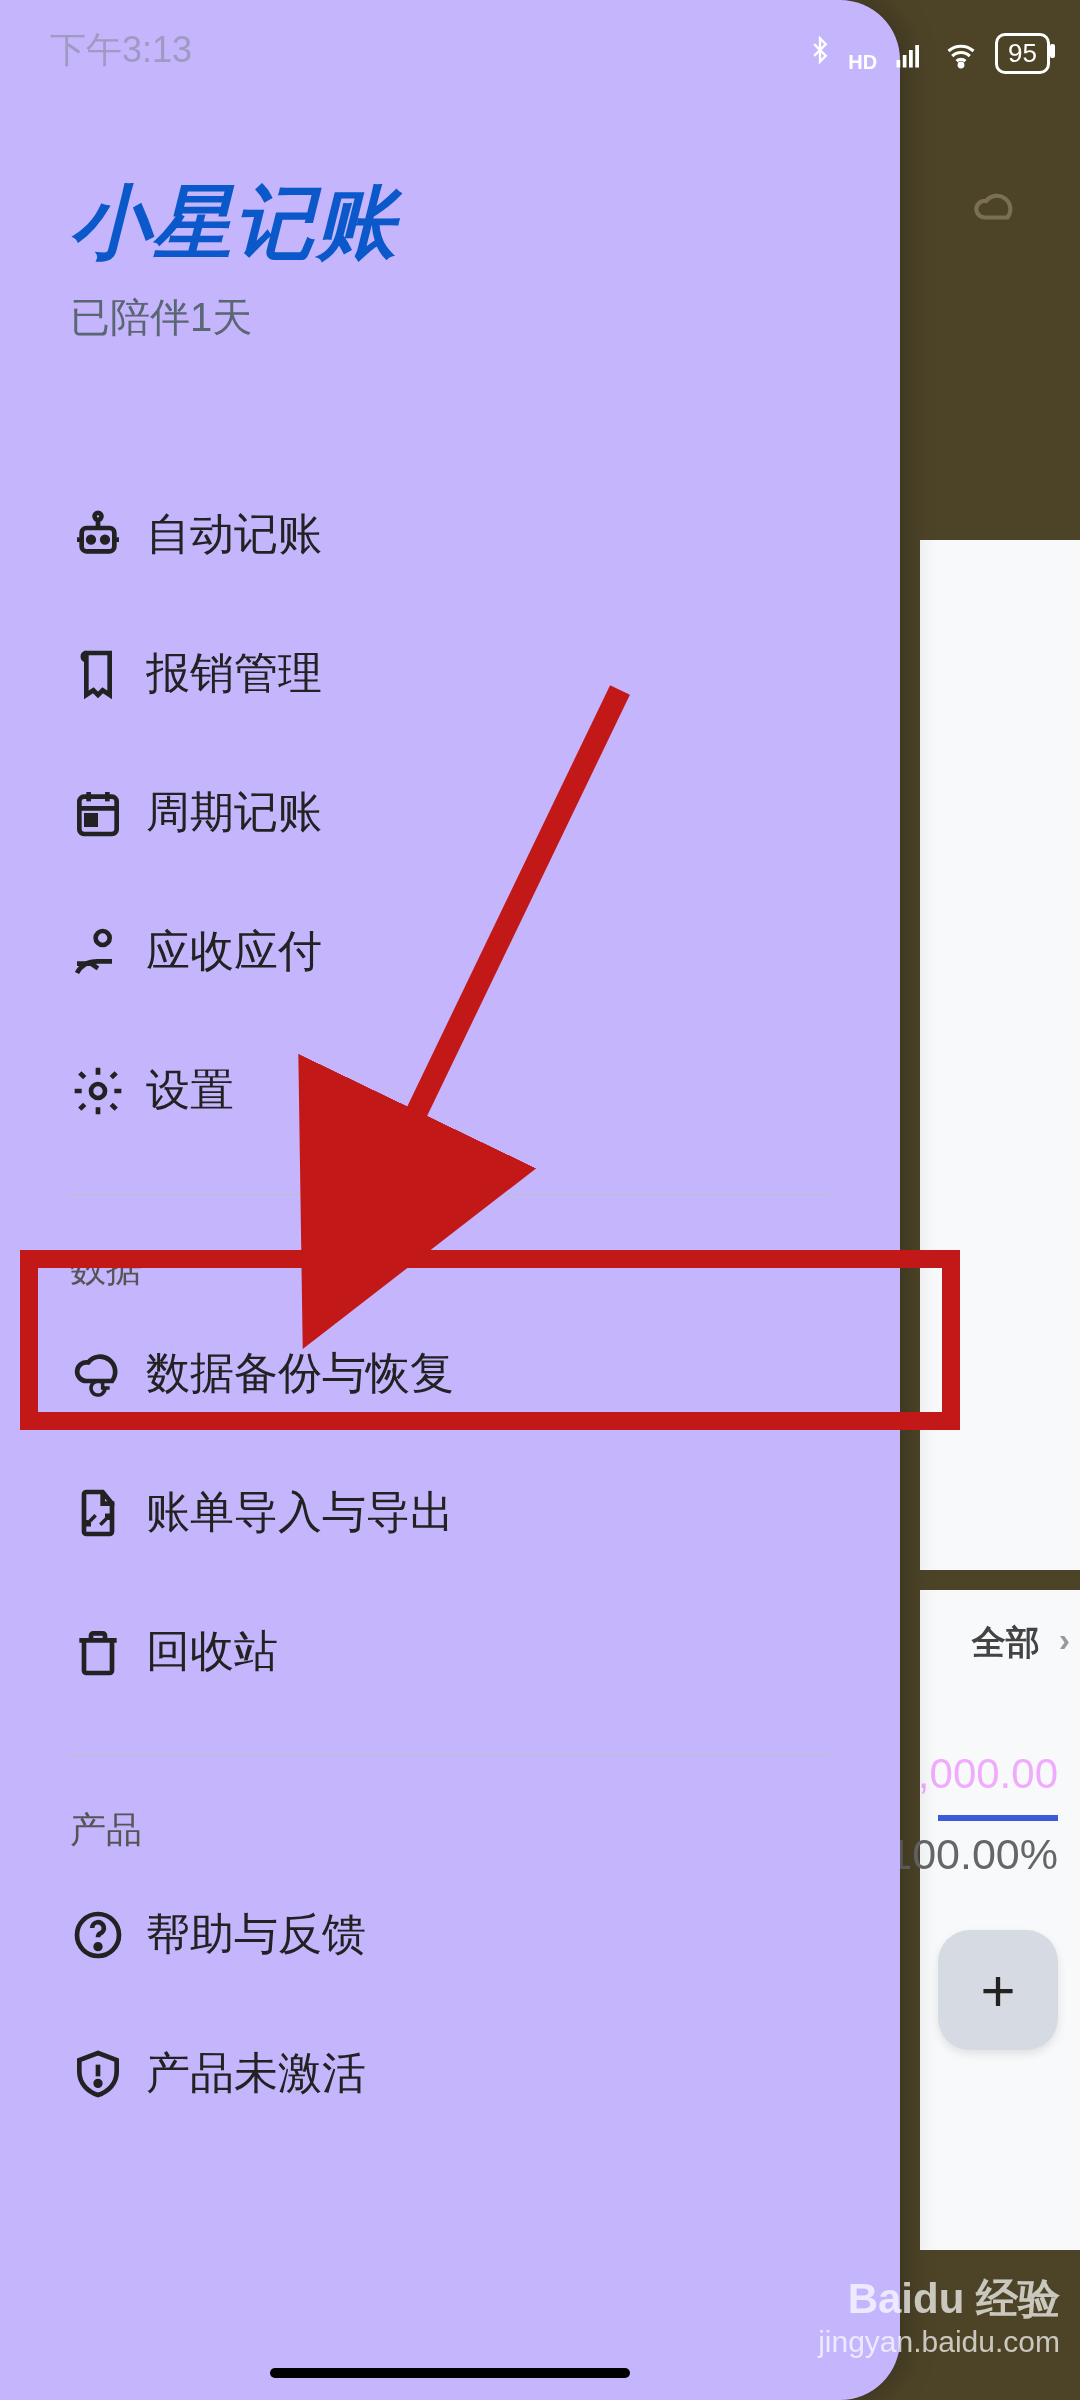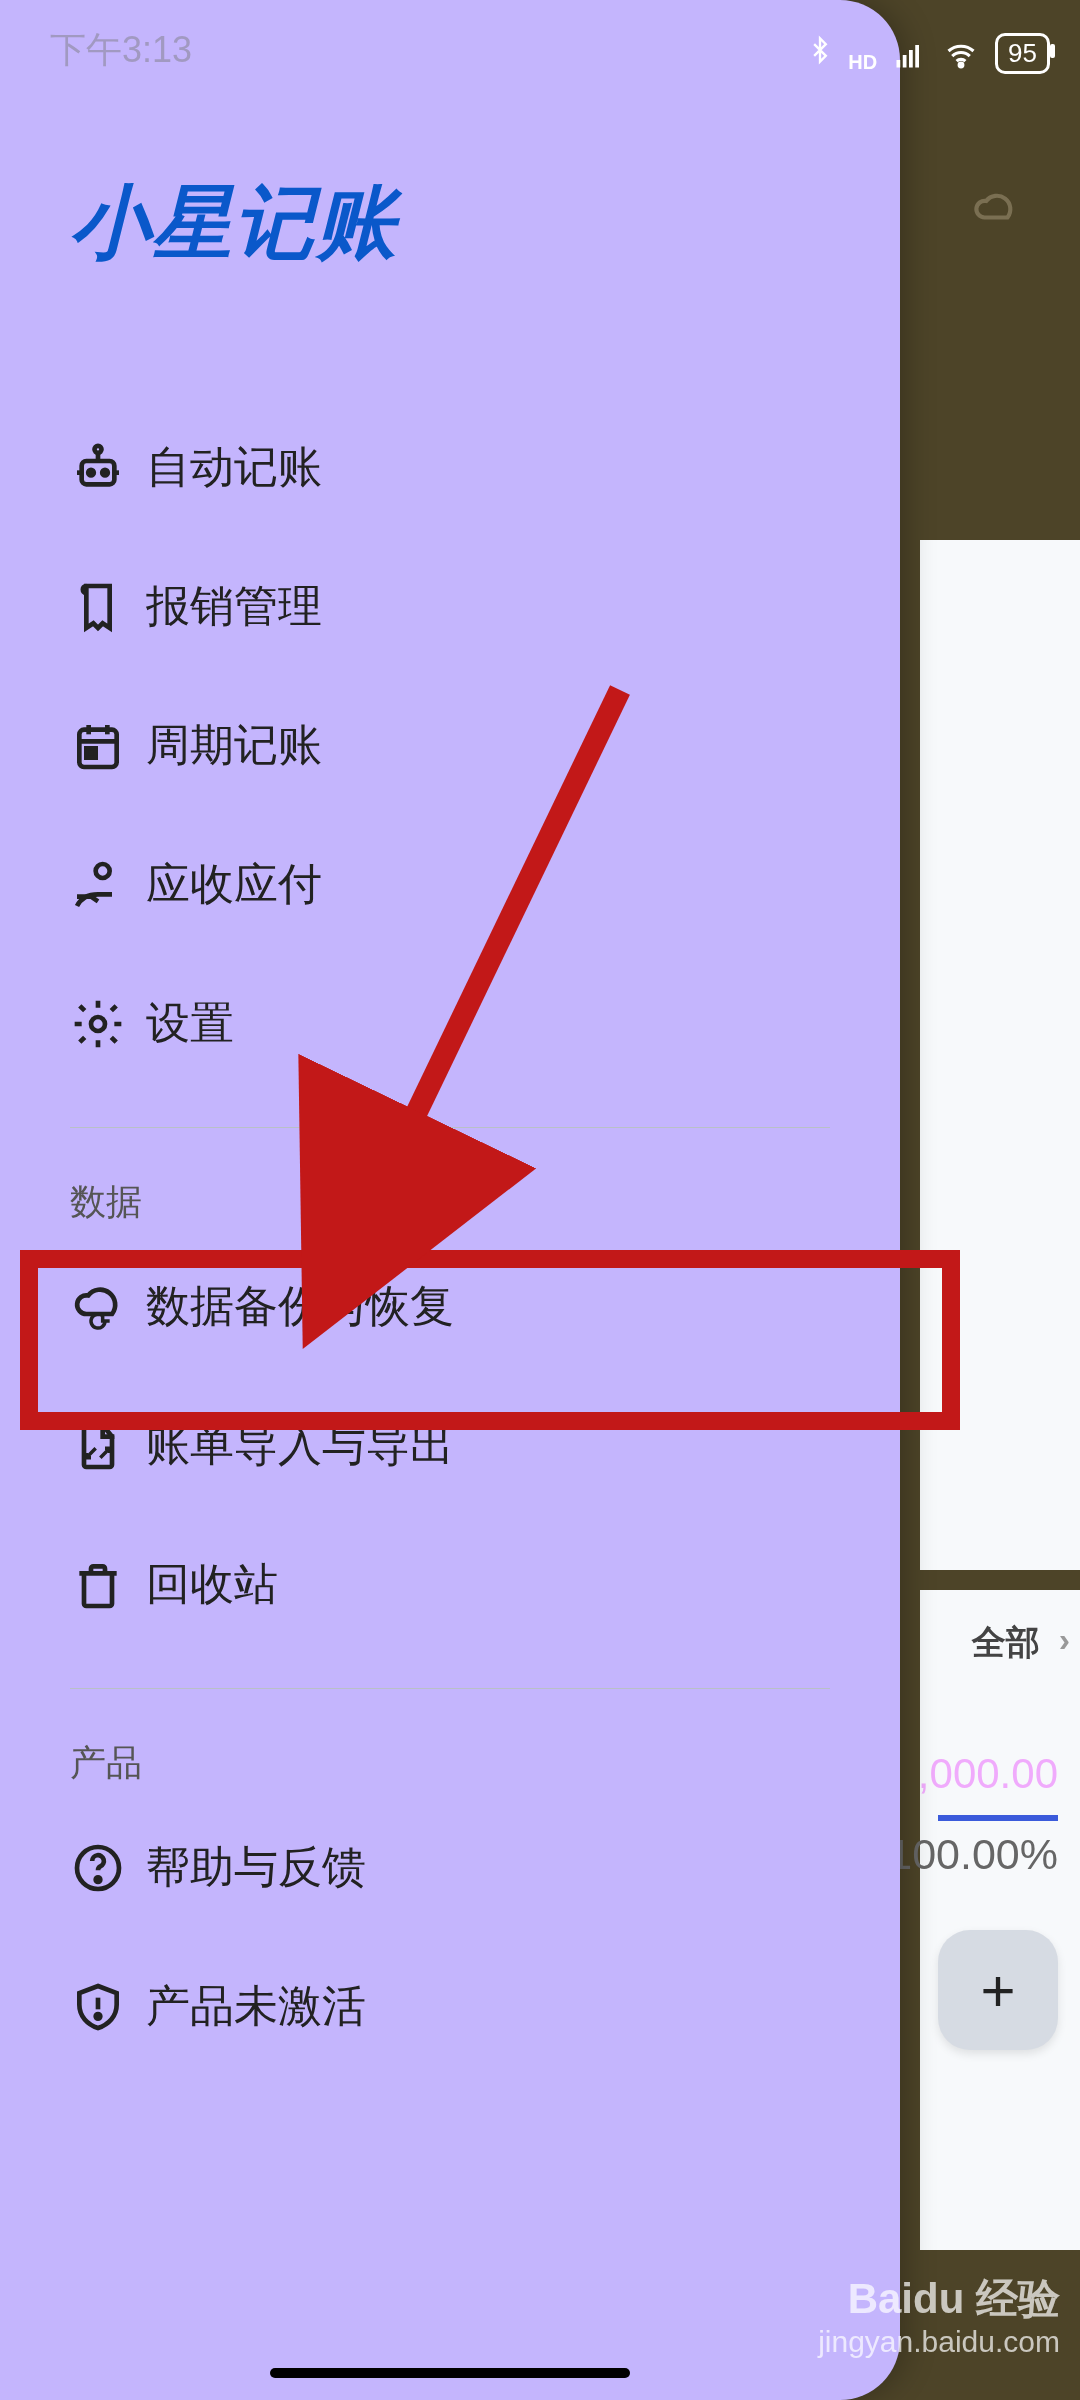--- a/index.html
+++ b/index.html
@@ -101,20 +101,21 @@
   <div class="peek-bar"></div>
   <div class="peek-pct">100.00%</div>
   <div class="peek-plus">
     <span>+</span>
   </div>
 
   <div class="drawer">
 
     <div class="drawer-inner">
       <div class="app-title">小星记账</div>
+      <div class="subtitle">已陪伴1天</div>
 
       <div class="menu">
         <div class="item">
           <span class="icon">
             <svg viewBox="0 0 24 24" width="56" height="56" fill="none" stroke="#222" stroke-width="2">
                 <rect x="5" y="9" width="14" height="10" rx="2"></rect>
                 <circle cx="9" cy="14" r="1.2" fill="#222"></circle>
                 <circle cx="15" cy="14" r="1.2" fill="#222"></circle>
                 <line x1="12" y1="9" x2="12" y2="5"></line>
                 <circle cx="12" cy="4" r="1.5"></circle>

